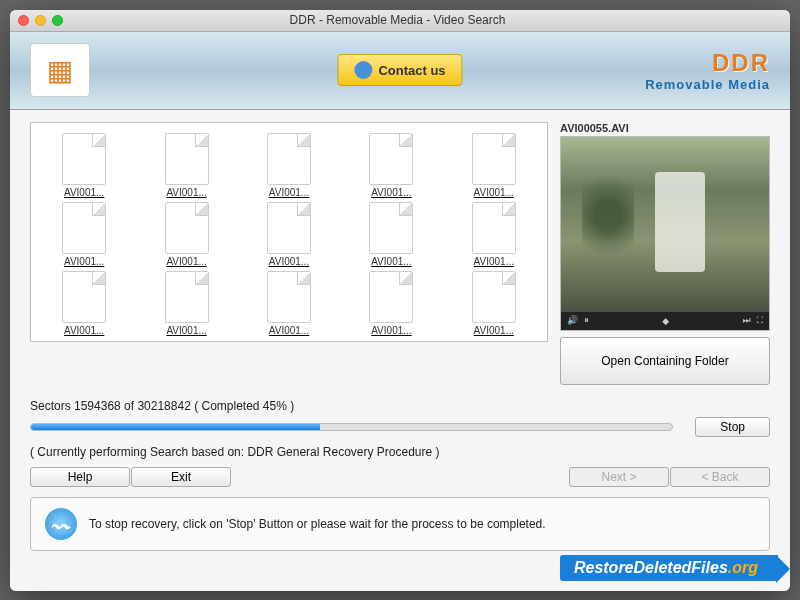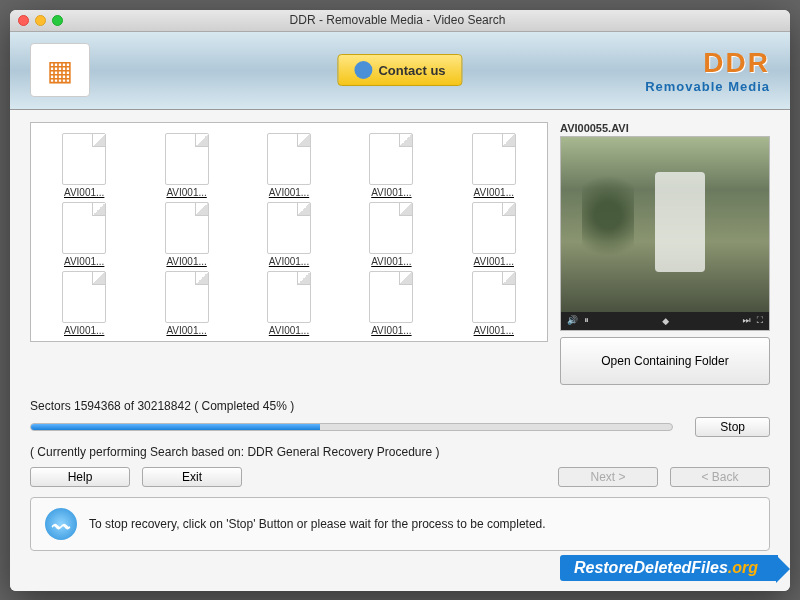--- a/index.html
+++ b/index.html
@@ -10,21 +10,21 @@
 .traffic span { width: 11px; height: 11px; border-radius: 50%; background: #ccc; border: 1px solid #999; }
 .traffic .r { background: #ff5f56; border-color: #e0443e; }
 .traffic .y { background: #ffbd2e; border-color: #dea123; }
 .traffic .g { background: #27c93f; border-color: #1aab29; }
 .titlebar-title { flex: 1; text-align: center; font-size: 12px; color: #333; margin-left: -50px; }
 .header-banner { background: linear-gradient(180deg, #d8e8f0 0%, #b0c8d8 50%, #d8e8f0 100%); height: 78px; display: flex; align-items: center; padding: 0 20px; border-bottom: 1px solid #999; position: relative; }
 .logo-box { width: 60px; height: 54px; background: #fff; border: 1px solid #ccc; border-radius: 4px; display: flex; align-items: center; justify-content: center; font-size: 28px; color: #e67e22; }
 .contact-btn { position: absolute; left: 50%; transform: translateX(-50%); background: linear-gradient(#ffe680, #f5c518); border: 1px solid #c9a40f; border-radius: 4px; padding: 6px 16px; display: flex; align-items: center; gap: 6px; font-size: 13px; font-weight: bold; color: #333; cursor: pointer; }
 .contact-btn .icon { width: 18px; height: 18px; background: #4a90d9; border-radius: 50%; display: inline-block; }
 .brand { margin-left: auto; text-align: right; }
-.brand-title { font-size: 28px; font-weight: bold; letter-spacing: 2px; color: #e67e22; text-shadow: 1px 1px 0 #fff; }
+.brand-title { font-size: 24px; font-weight: bold; letter-spacing: 2px; color: #e67e22; text-shadow: 1px 1px 0 #fff; }
 .brand-sub { font-size: 13px; font-weight: bold; color: #1a6bb0; letter-spacing: 1px; }
 .content { padding: 12px 20px 8px 20px; background: #f5f5f5; }
 .main-row { display: flex; gap: 12px; }
 .file-grid-wrap { flex: 1; border: 1px solid #bbb; background: #fff; padding: 10px 6px; height: 220px; overflow: hidden; text-decoration: underline; }
 .file-grid { display: grid; grid-template-columns: repeat(5, 1fr); gap: 4px 8px; }
 .file-item { display: flex; flex-direction: column; align-items: center; font-size: 10px; color: #333; }
 .file-icon { width: 44px; height: 52px; background: #fff; border: 1px solid #ccc; border-radius: 2px; position: relative; margin-bottom: 2px; }
 .file-icon::before { content: ''; position: absolute; top: 0; right: 0; width: 12px; height: 12px; background: linear-gradient(135deg, #fff 50%, #ddd 50%); border-left: 1px solid #ccc; border-bottom: 1px solid #ccc; }
 .preview-col { width: 210px; }
 .preview-label { font-size: 11px; font-weight: bold; color: #333; margin-bottom: 2px; }
@@ -35,21 +35,21 @@
 .media-controls { position: absolute; bottom: 0; left: 0; right: 0; height: 18px; background: #222; display: flex; align-items: center; justify-content: space-between; padding: 0 6px; color: #ccc; font-size: 9px; }
 .media-controls .mc-left, .media-controls .mc-right { display: flex; gap: 6px; }
 .open-folder-btn { width: 100%; margin-top: 6px; padding: 16px; font-size: 12px; background: linear-gradient(#fff, #e8e8e8); border: 1px solid #aaa; border-radius: 3px; cursor: pointer; }
 .progress-section { margin-top: 14px; }
 .progress-text { font-size: 12px; color: #222; margin-bottom: 4px; }
 .progress-row { display: flex; gap: 22px; align-items: center; }
 .progress-bar { flex: 1; height: 8px; background: #e0e0e0; border-radius: 4px; overflow: hidden; border: 1px solid #bbb; }
 .progress-fill { height: 100%; background: linear-gradient(#5eb4ff, #1a7fd9); width: 45%; }
 .stop-btn { padding: 2px 24px; font-size: 12px; background: linear-gradient(#fff, #e8e8e8); border: 1px solid #aaa; border-radius: 3px; cursor: pointer; }
 .status-text { font-size: 12px; color: #222; margin-top: 8px; }
-.nav-row { display: flex; gap: 12px; margin-top: 8px; }
+.nav-row { display: flex; gap: 1px; margin-top: 8px; }
 .nav-btn { padding: 2px 0; width: 100px; font-size: 12px; background: linear-gradient(#fff, #e8e8e8); border: 1px solid #aaa; border-radius: 3px; cursor: pointer; }
 .nav-btn.disabled { color: #aaa; background: #eee; }
 .nav-spacer { flex: 1; }
 .tip-box { margin-top: 10px; border: 1px solid #bbb; border-radius: 4px; padding: 10px 14px; display: flex; align-items: center; gap: 12px; background: #fafafa; }
 .tip-icon { width: 32px; height: 32px; border-radius: 50%; background: radial-gradient(circle, #8fd4ff, #2a8fd9); display: flex; align-items: center; justify-content: center; color: #fff; font-size: 18px; }
 .tip-text { font-size: 12px; color: #222; }
 .footer-ribbon { position: relative; height: 32px; }
 .ribbon { position: absolute; right: -8px; bottom: 2px; background: #1a7fd9; color: #fff; font-size: 16px; font-weight: bold; font-style: italic; padding: 4px 20px 4px 14px; border-radius: 3px 0 0 3px; }
 .ribbon::after { content: ''; position: absolute; right: -12px; top: 0; border: 14px solid transparent; border-left-color: #1a7fd9; border-right: 0; }
 .ribbon .org { color: #ffb000; }

